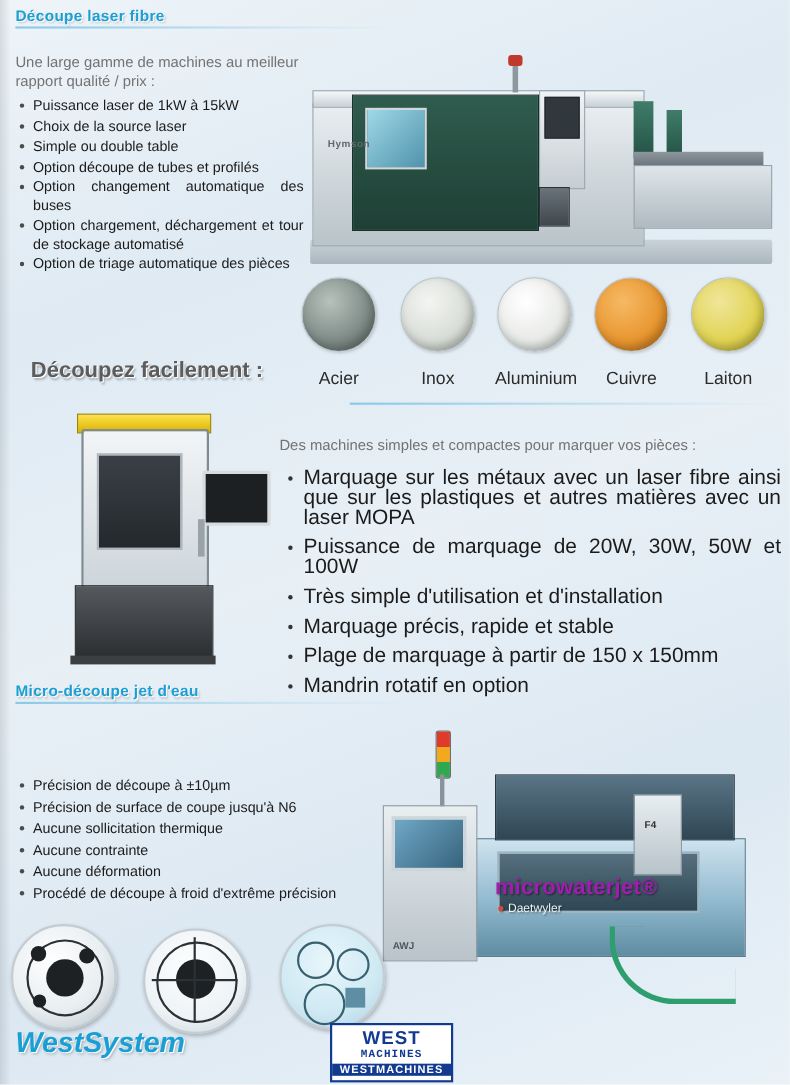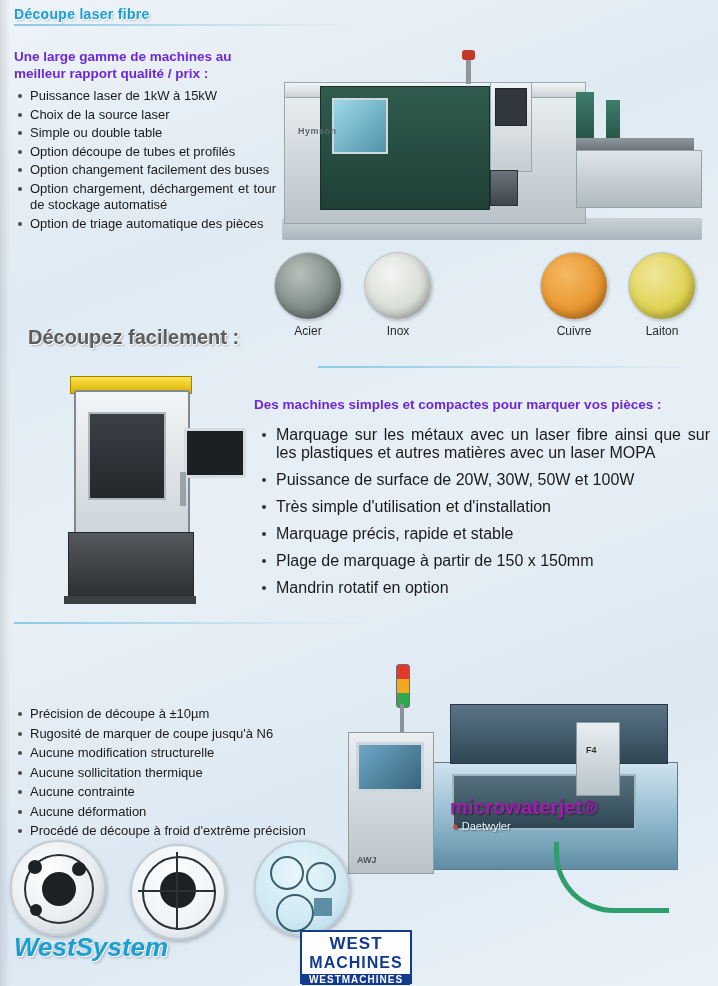--- a/index.html
+++ b/index.html
@@ -37,22 +37,22 @@
     font-size: 20px;
     font-weight: bold;
     color: #5c5c5c;
     text-shadow: 1px 1px 0 #ffffff, 2px 2px 2px rgba(0,0,0,0.25);
   }
 
   
   .lead {
     font-size: 13.5px;
     line-height: 17px;
-    font-weight: bold;
-    color: #6d28d9;
+    font-weight: normal;
+    color: #737373;
   }
   ul.bullets {
     list-style: none;
     margin: 6px 0 0 0;
     padding: 0;
   }
   ul.bullets li {
     position: relative;
     padding-left: 16px;
     font-size: 13px;
@@ -157,30 +157,30 @@
   .mat {
     position: absolute; width: 72px; text-align: center;
   }
   .mat .disc {
     width: 66px; height: 66px; border-radius: 50%;
     margin: 0 auto;
     border: 1px solid #b9c4ca;
     box-shadow: inset -3px -4px 8px rgba(0,0,0,0.22), 1px 1px 3px rgba(0,0,0,0.2);
   }
   .mat .cap {
-    margin-top: 4px; font-size: 12px; color: #2b2b2b;
+    margin-top: 16px; font-size: 16px; color: #2b2b2b;
   }
   #sec-decoupez { position: absolute; left: 28px; top: 326px; }
 
   
   #sec-marquage-title { position: absolute; left: 318px; top: 364px; width: 392px; }
   #marquage-lead { position: absolute; left: 254px; top: 396px; width: 452px; }
   #marquage-list { position: absolute; left: 254px; top: 420px; width: 456px; }
   #marquage-list li {
-    font-size: 16px; line-height: 18px; margin-bottom: 9px; padding-left: 22px;
+    font-size: 19px; line-height: 18px; margin-bottom: 9px; padding-left: 22px;
   }
   #marquage-list li:before {
     left: 8px; top: 7px; width: 4px; height: 4px; background: #333;
   }
 
   .machine2 {
     position: absolute; left: 34px; top: 368px; width: 220px; height: 240px;
   }
   .m2-cab {
     position: absolute; left: 40px; top: 22px; width: 112px; height: 142px;
@@ -311,21 +311,21 @@
   #wm-logo {
     position: absolute; left: 300px; top: 930px; width: 108px; height: 50px;
     background: #ffffff; border: 2px solid #123a8f;
     text-align: center;
   }
   #wm-logo .l1 {
     font-size: 17px; font-weight: bold; color: #123a8f; letter-spacing: 1px;
     margin-top: 2px;
   }
   #wm-logo .l2 {
-    font-size: 16px; font-weight: bold; color: #123a8f; letter-spacing: 1px;
+    font-size: 10px; font-weight: bold; color: #123a8f; letter-spacing: 1px; font-family: Liberation Mono, monospace;
   }
   #wm-logo .l3 {
     font-size: 10px; font-weight: bold; color: #ffffff; background: #123a8f;
     letter-spacing: 1px; margin-top: 2px;
   }
   .edge-shadow {
     position: absolute; left: 0; top: 0; width: 10px; height: 986px;
     background: linear-gradient(to right, rgba(0,0,0,0.10), rgba(0,0,0,0));
   }
 </style>
@@ -341,21 +341,21 @@
     <div class="sec-rule"></div>
   </div>
 
   <div id="laser-text">
     <div class="lead">Une large gamme de machines au meilleur rapport qualité / prix :</div>
     <ul class="bullets">
       <li>Puissance laser de 1kW à 15kW</li>
       <li>Choix de la source laser</li>
       <li>Simple ou double table</li>
       <li>Option découpe de tubes et profilés</li>
-      <li>Option changement facilement des buses</li>
+      <li>Option changement automatique des buses</li>
       <li>Option chargement, déchargement et tour de stockage automatisé</li>
       <li>Option de triage automatique des pièces</li>
     </ul>
   </div>
 
   <div class="machine1">
     <div class="m1-floor"></div>
     <div class="m1-body"></div>
     <div class="m1-top"></div>
     <div class="m1-dark"></div>
@@ -374,66 +374,70 @@
 
   <div class="materials">
     <div class="mat" style="left:0px; top:0px;">
       <div class="disc" style="background: radial-gradient(circle at 38% 32%, #b8c2bd, #7d8a85 60%, #5e6a66 100%);"></div>
       <div class="cap">Acier</div>
     </div>
     <div class="mat" style="left:90px; top:0px;">
       <div class="disc" style="background: radial-gradient(circle at 38% 32%, #f3f5f2, #d8dcd6 60%, #b4bab4 100%);"></div>
       <div class="cap">Inox</div>
     </div>
+    <div class="mat" style="left:178px; top:0px;">
+      <div class="disc" style="background: radial-gradient(circle at 38% 32%, #ffffff, #e8eae7 60%, #c4c9c5 100%);"></div>
+      <div class="cap">Aluminium</div>
+    </div>
     <div class="mat" style="left:266px; top:0px;">
       <div class="disc" style="background: radial-gradient(circle at 38% 32%, #f6b964, #e8962f 60%, #c2731a 100%);"></div>
       <div class="cap">Cuivre</div>
     </div>
     <div class="mat" style="left:354px; top:0px;">
       <div class="disc" style="background: radial-gradient(circle at 38% 32%, #f0e69a, #e0d352 60%, #bdb136 100%);"></div>
       <div class="cap">Laiton</div>
     </div>
   </div>
 
   <div id="sec-decoupez" class="grey-title">Découpez facilement :</div>
 
   <div id="sec-marquage-title">
     <div class="sec-rule"></div>
   </div>
 
   <div id="marquage-lead" class="lead">Des machines simples et compactes pour marquer vos pièces :</div>
 
   <ul id="marquage-list" class="bullets">
     <li>Marquage sur les métaux avec un laser fibre ainsi que sur les plastiques et autres matières avec un laser MOPA</li>
-    <li>Puissance de surface de 20W, 30W, 50W et 100W</li>
+    <li>Puissance de marquage de 20W, 30W, 50W et 100W</li>
     <li>Très simple d'utilisation et d'installation</li>
     <li>Marquage précis, rapide et stable</li>
     <li>Plage de marquage à partir de 150 x 150mm</li>
     <li>Mandrin rotatif en option</li>
   </ul>
 
   <div class="machine2">
     <div class="m2-topbar"></div>
     <div class="m2-cab"></div>
     <div class="m2-door"></div>
     <div class="m2-mon"></div>
     <div class="m2-arm"></div>
     <div class="m2-base"></div>
     <div class="m2-foot"></div>
   </div>
 
   <div id="sec-jet-title">
+    <div class="sec-title">Micro-découpe jet d'eau</div>
     <div class="sec-rule"></div>
   </div>
 
 
   <ul id="jet-list" class="bullets">
     <li>Précision de découpe à ±10µm</li>
-    <li>Rugosité de marquer de coupe jusqu'à N6</li>
-    <li>Aucune modification structurelle</li>
+    <li>Précision de surface de coupe jusqu'à N6</li>
     <li>Aucune sollicitation thermique</li>
     <li>Aucune contrainte</li>
     <li>Aucune déformation</li>
     <li>Procédé de découpe à froid d'extrême précision</li>
   </ul>
 
   <div class="machine3">
     <div class="m3-light"></div>
     <div class="m3-mast"></div>
     <div class="m3-table"></div>

